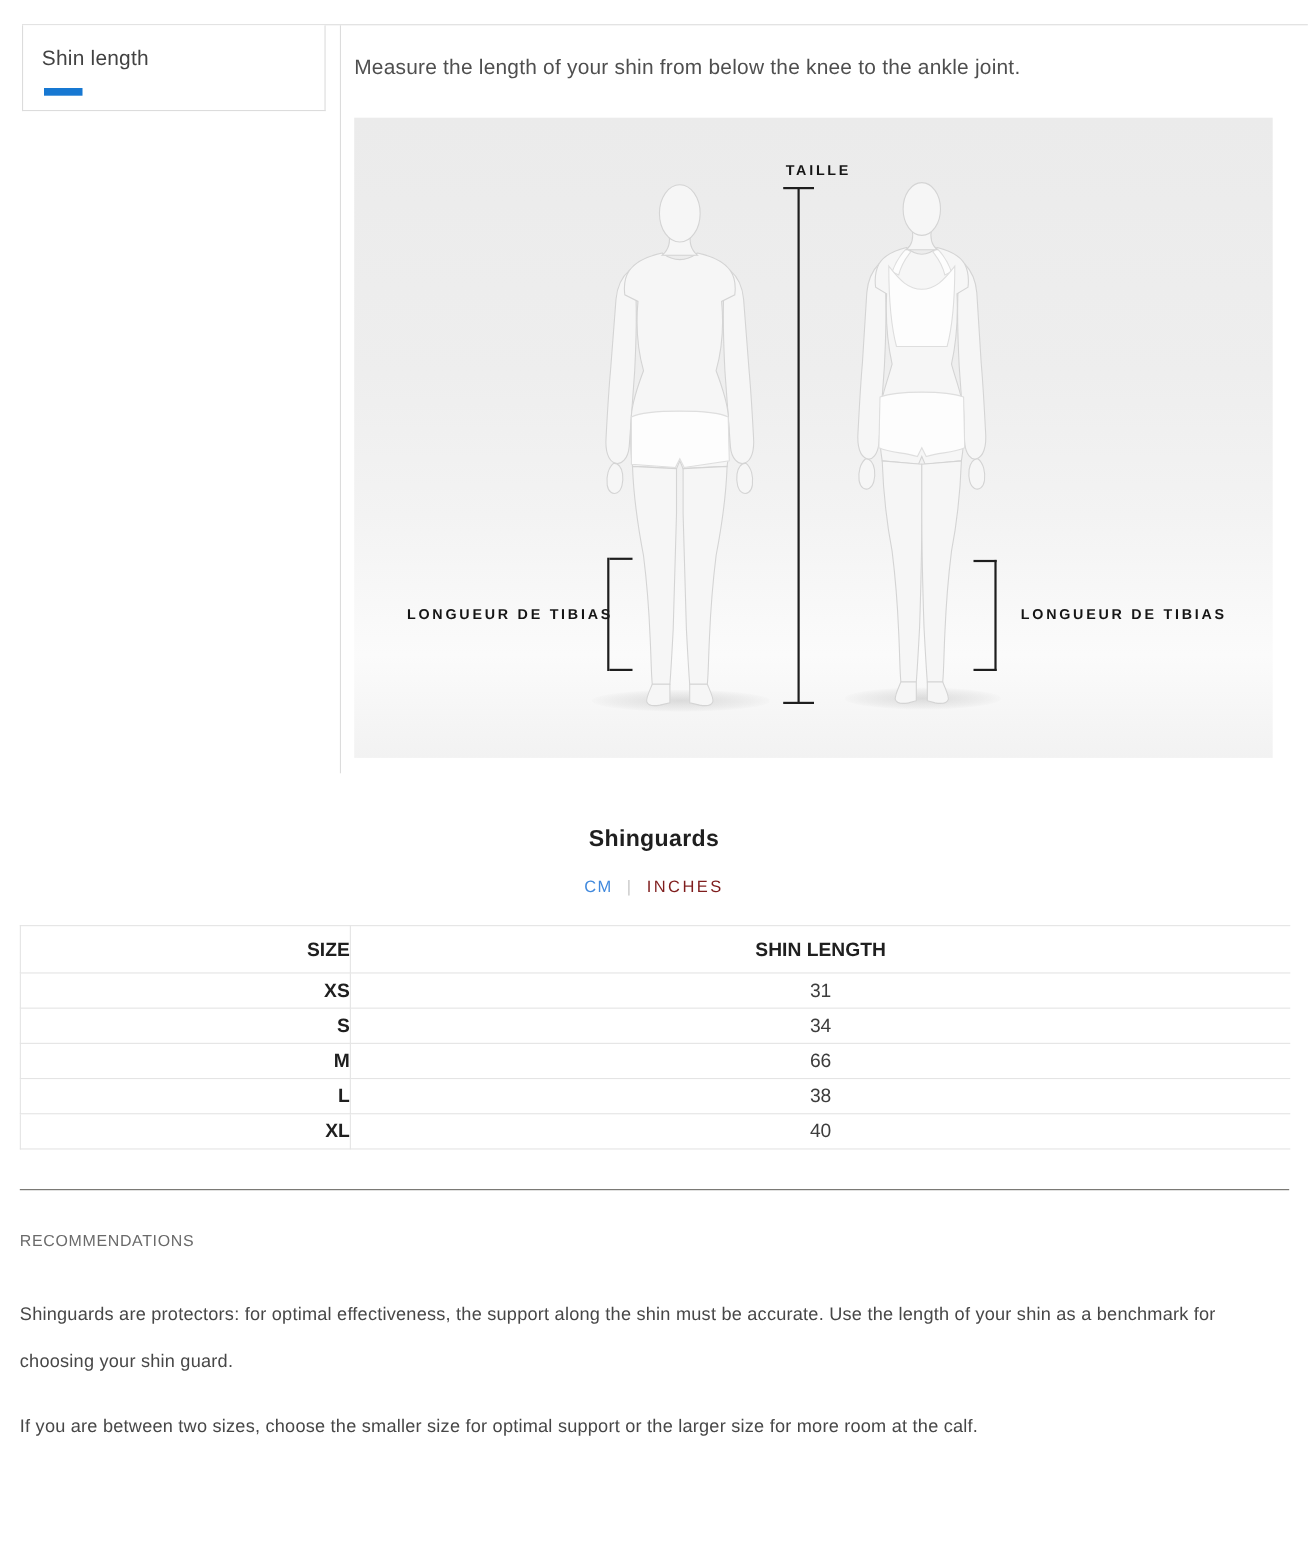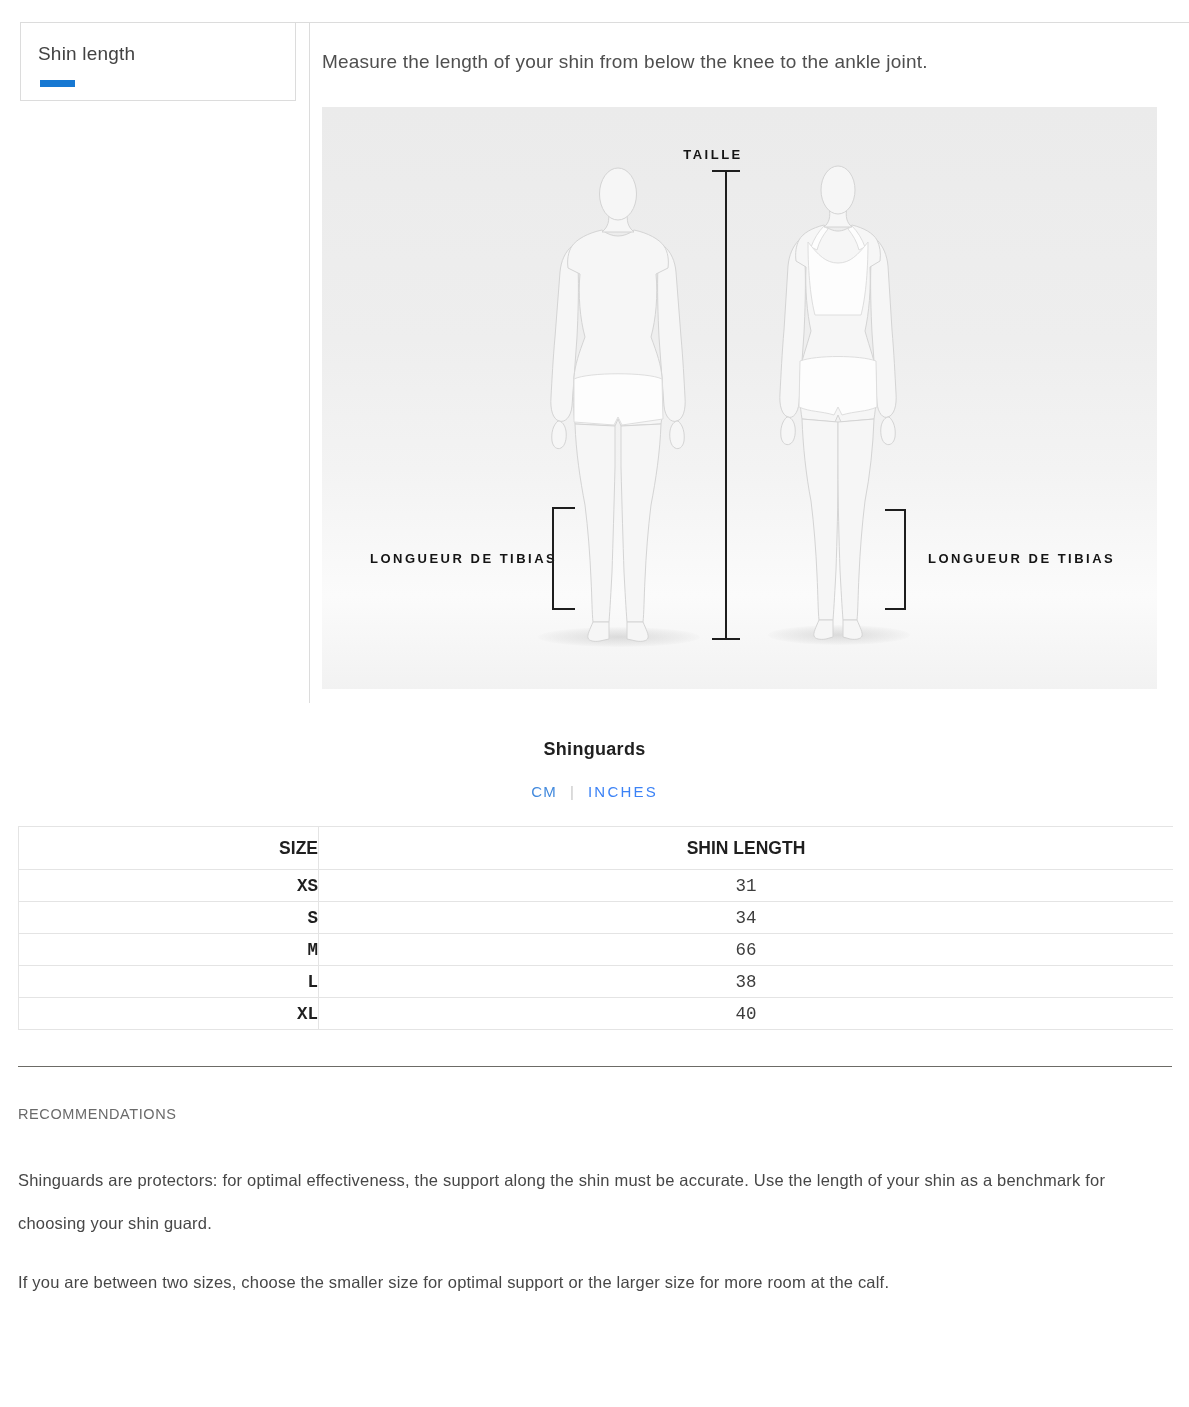--- a/index.html
+++ b/index.html
@@ -24,55 +24,55 @@
 
   .figure-box {
     margin-top:34px; width:835px; height:582px; position:relative; overflow:hidden;
     background:linear-gradient(180deg,#ebebeb 0%,#eeeeee 40%,#f3f3f3 62%,#fbfbfb 84%,#f2f2f2 100%);
   }
   .figure-box svg { position:absolute; }
   .floor-shadow { position:absolute; height:20px; border-radius:50%;
     background:radial-gradient(ellipse at center, rgba(90,90,90,.18) 0%, rgba(120,120,120,.07) 55%, rgba(0,0,0,0) 75%); }
 
   .annot { position:absolute; font-weight:700; font-size:13px; letter-spacing:2.5px; color:#151515; white-space:nowrap; }
-  .taille-label { top:40px; left:391px; transform:translateX(-50%); }
+  .taille-label { top:40px; left:422px; transform:translateX(-50%); }
   .taille-line { position:absolute; left:403px; top:63px; width:2px; height:470px; background:#1e1e1e; }
   .taille-line::before, .taille-line::after {
     content:""; position:absolute; left:-13px; width:28px; height:2px; background:#1e1e1e;
   }
   .taille-line::before { top:0; }
   .taille-line::after { bottom:0; }
 
   .bracket { position:absolute; width:21px; }
   .bracket-left  { left:230px; top:400px; height:103px; border-left:2px solid #1e1e1e; }
   .bracket-right { left:563px; top:402px; height:101px; border-right:2px solid #1e1e1e; }
   .bracket::before, .bracket::after { content:""; position:absolute; left:0; width:21px; height:2px; background:#1e1e1e; }
   .bracket::before { top:0; } .bracket::after { bottom:0; }
 
   .shin-label-left  { top:444px; left:48px;  width:164px; text-align:right; }
   .shin-label-right { top:444px; left:606px; width:180px; text-align:left; }
 
   
-  .chart-title { margin-top:4px; text-align:center; font-size:18px; font-weight:700; color:#1f1f1f; letter-spacing:.3px; }
+  .chart-title { margin-top:16px; text-align:center; font-size:21px; font-weight:700; color:#1f1f1f; letter-spacing:.3px; }
   .unit-row { margin-top:23px; display:flex; justify-content:center; align-items:center; gap:13px;
     font-size:15px; letter-spacing:1.2px; }
   .unit-cm { font-weight:400; cursor:pointer; }
   .unit-sep { color:#c9c9c9; font-size:15px; }
-  .unit-inches { color:#3b82f6; letter-spacing:2.2px; cursor:pointer; }
+  .unit-inches { color:#7f1d1d; letter-spacing:2.2px; cursor:pointer; }
 
   table.size-table { border-collapse:collapse; width:1155px; margin:26px 0 0 18px; table-layout:fixed; }
   .size-table th, .size-table td {
     border-top:1px solid #e4e4e4; border-bottom:1px solid #e4e4e4;
     text-align:center; font-size:17.5px; color:#1f1f1f;
   }
   .size-table th:first-child, .size-table td:first-child {
     width:300px; border-left:1px solid #e4e4e4; border-right:1px solid #e4e4e4;text-align:right;
   }
   .size-table th { height:43px; font-weight:700; }
-  .size-table td { height:32px;font-family:Liberation Mono, monospace; }
+  .size-table td { height:32px; }
   .size-table td.c-size { font-weight:700; }
   .size-table td.c-val { color:#3d3d3d; font-weight:400; }
 
   .rule { margin:36px 17px 0 18px; border:none; border-top:1px solid #6c6b66; }
 
   .reco-heading { margin:39px 4px 0 18px; font-size:14.5px; color:#6a6a6a; letter-spacing:.6px; }
   .reco-para { margin:0 40px 0 18px; max-width:1100px; font-size:16.5px; line-height:43px; color:#474747; letter-spacing:.2px; }
   .reco-para.first { margin-top:37px; }
   .reco-para + .reco-para { margin-top:16px; }
 </style>

